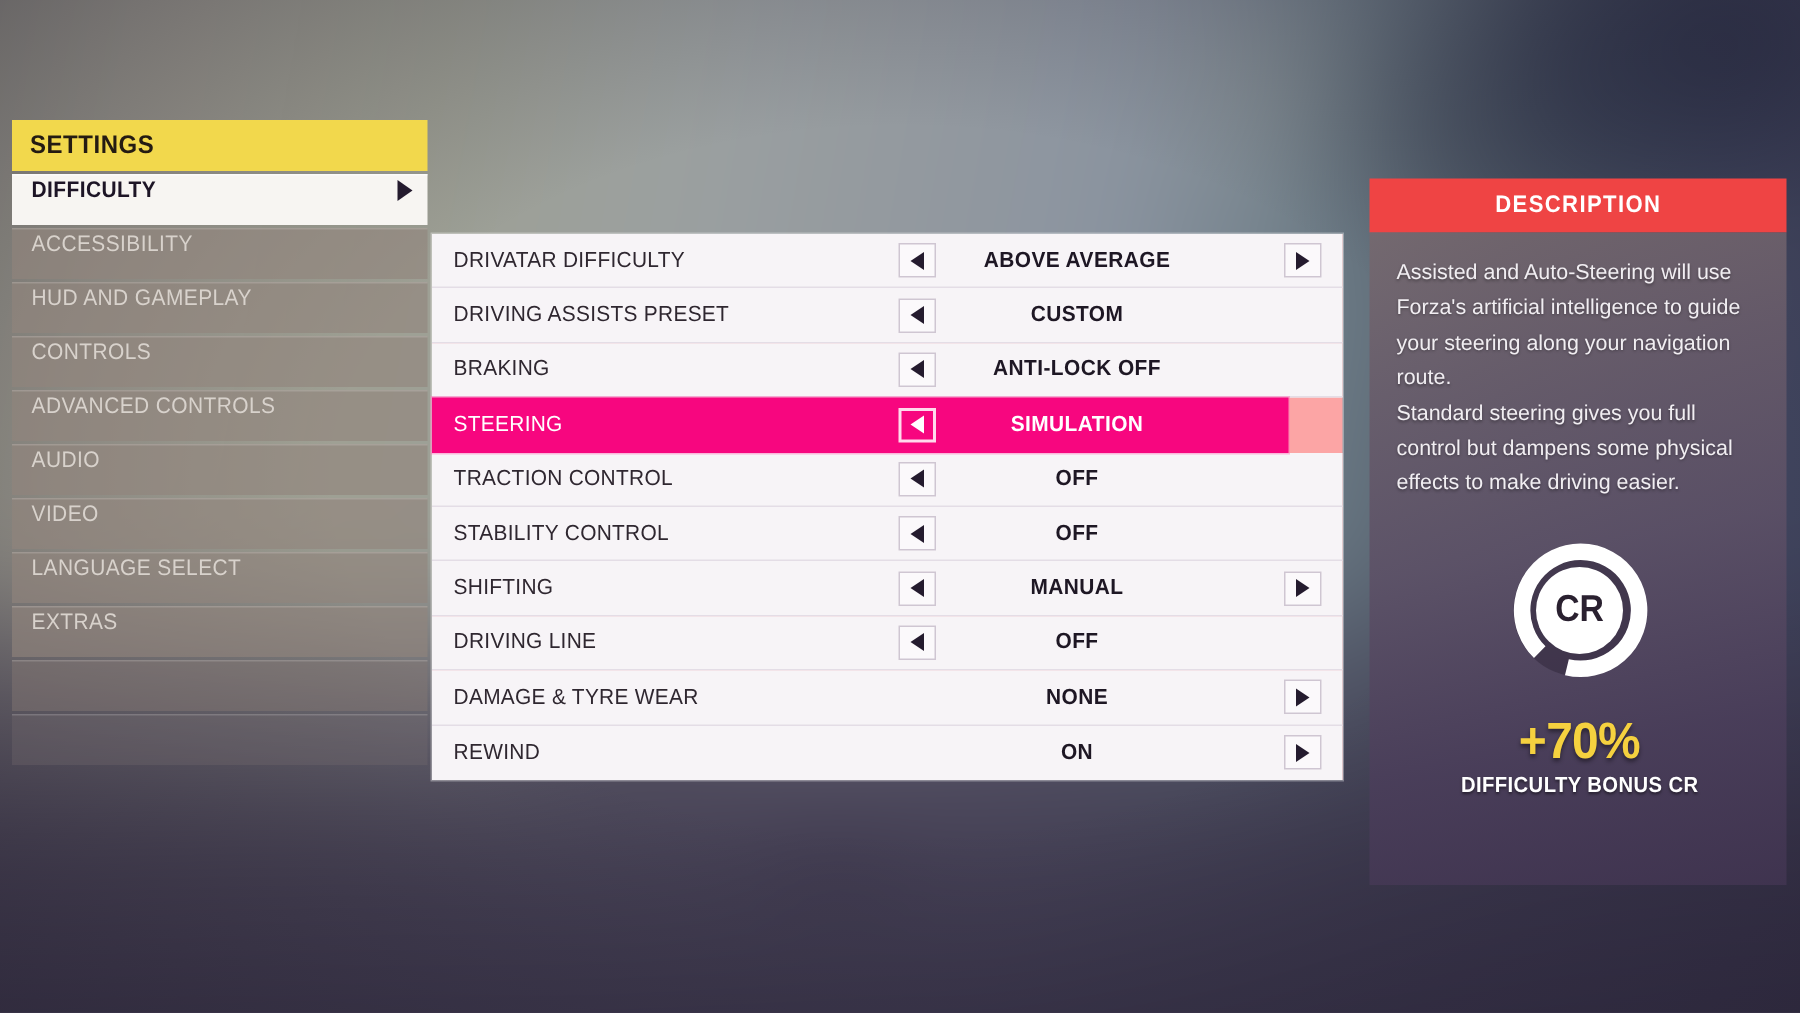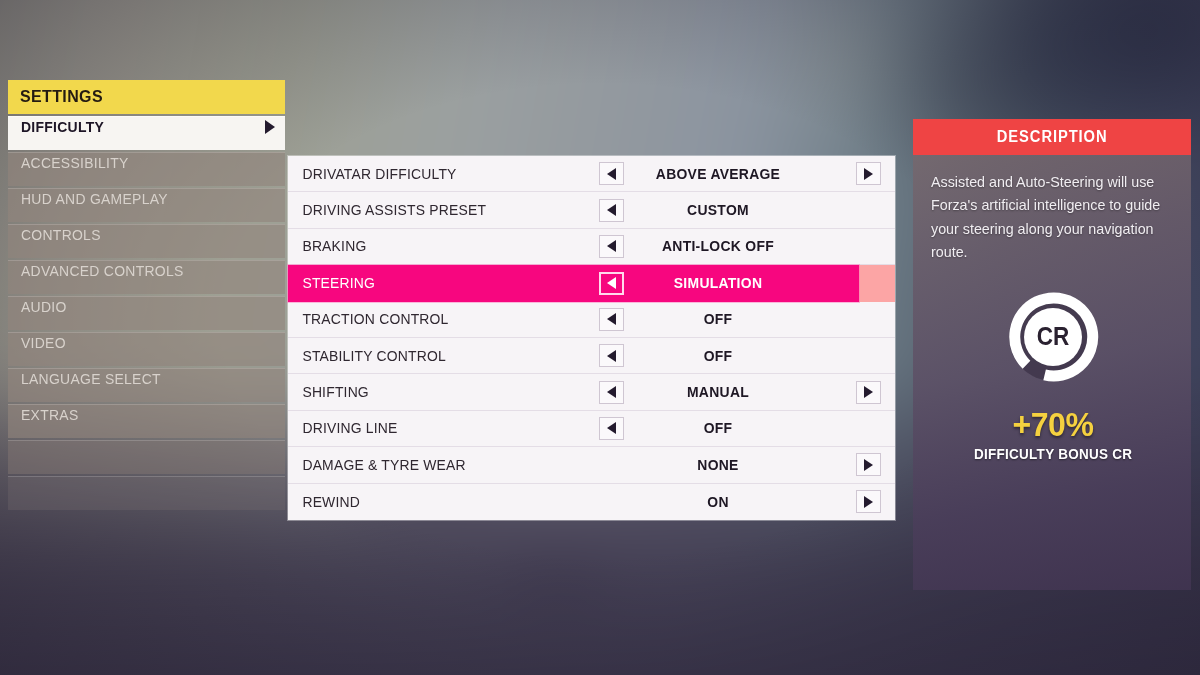--- a/index.html
+++ b/index.html
@@ -329,20 +329,21 @@
     </div>
   </div>
 
 <div class="panel" id="desc-panel">
   <div id="desc-header">
     <span class="ttl">DESCRIPTION</span>
   </div>
   <div id="desc-body">
     <div id="desc-text">
         <p>Assisted and Auto-Steering will use Forza's artificial intelligence to guide your steering along your navigation route.</p>
+        <p>Standard steering gives you full control but dampens some physical effects to make driving easier.</p>
       </div>
 
     <div id="cr-wrap">
       <div id="cr-disc"></div>
       <svg id="cr-svg" viewBox="0 0 108 108">
         <path d="M 27.5 81.8 A 39 39 0 1 1 45.6 91.8" fill="none" stroke="#ffffff" stroke-width="11" stroke-linecap="butt"></path>
       </svg>
       <div id="cr-core">
         <span>CR</span>
       </div>

